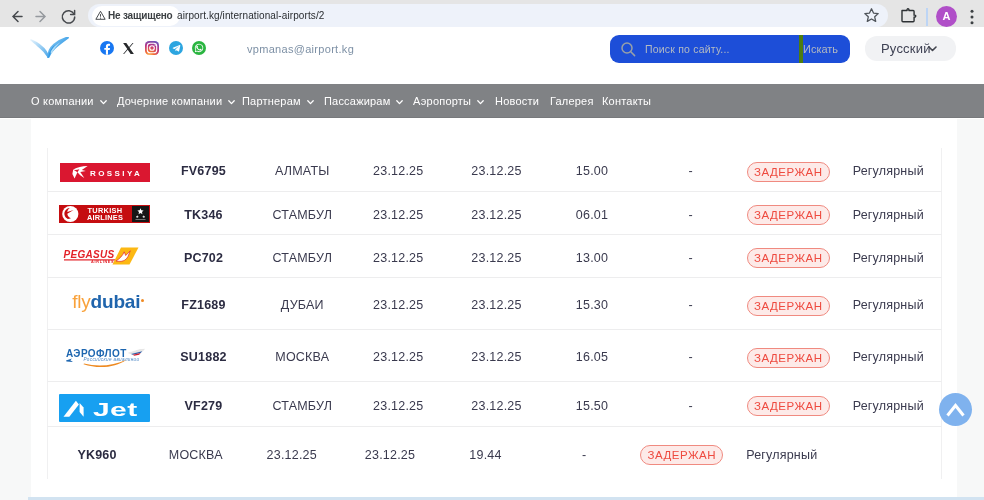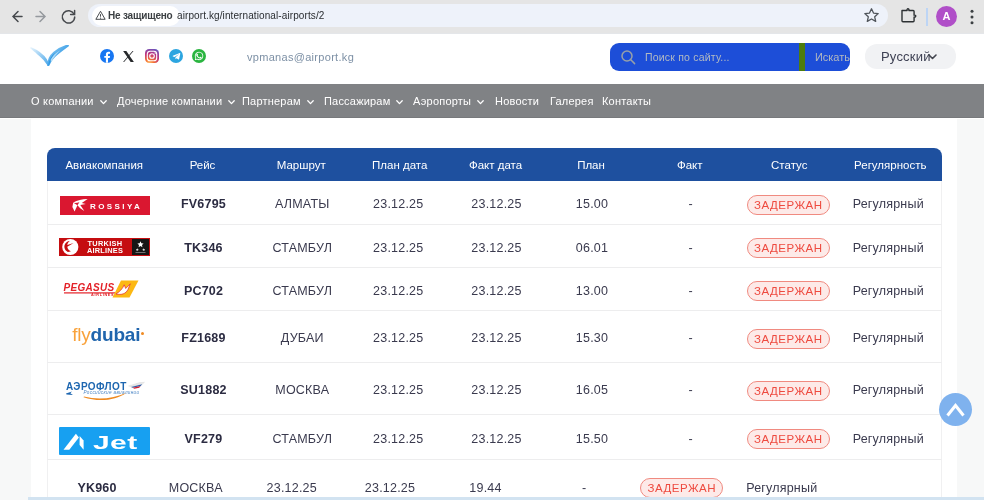--- a/index.html
+++ b/index.html
@@ -8,26 +8,26 @@
 #stage { position:relative; width:984px; height:500px; background:#fff; }
 
 
 #chrome { position:absolute; left:0; top:0; width:984px; height:34px; background:#e5e5e5; border-bottom:1px solid #e4e6e9;padding-left:24px; }
 .navbtn { position:absolute; top:7px; width:19px; height:19px; color:#51555a; }
 #omni { position:absolute; left:88px; top:4px; width:800px; height:23px; background:#eef2fa; border-radius:12px; }
 #secchip { position:absolute; left:92px; top:5.5px; height:20px; background:#ffffff; border-radius:10px; padding:0 7px 0 16px; line-height:20px; font-size:10px; letter-spacing:-0.2px; font-weight:bold; color:#3c4043; }
 #url { position:absolute; left:177px; top:10px; font-size:10px; color:#2a2d31; letter-spacing:0.1px; }
 
 
-#sitehead { position:absolute; left:0; top:35px; width:984px; height:49px; background:#fff; }
+#sitehead { position:absolute; left:0; top:27px; width:984px; height:49px; background:#fff; }
 .soc { position:absolute; top:14px; }
 #email { position:absolute; left:247px; top:16px; font-size:11px; color:#7d90a5; letter-spacing:0.3px; }
 #search { position:absolute; left:610px; top:8px; width:240px; height:28px; background:#1d4ed8; border-radius:9px; }
 #search .ph { position:absolute; left:35px; top:8px; font-size:10.5px; color:#b3bac2; letter-spacing:0.2px; }
-#search .btn { position:absolute; right:0; top:0; width:51px; height:28px; border-left:6px solid #4d7c0f; text-align:right; line-height:28px; font-size:11px; color:#b2b8c0; }
+#search .btn { position:absolute; right:0; top:0; width:51px; height:28px; border-left:4px solid #4d7c0f; text-align:left; line-height:28px; font-size:11px; color:#b2b8c0; }
 #lang { position:absolute; left:865px; top:9px; width:91px; height:25px; background:#f1f2f4; border-radius:12px; font-size:13px; font-weight:500; color:#3f4254; line-height:25px; padding-left:16px; letter-spacing:0.2px; }
 
 
 #nav { position:absolute; left:0; top:84px; width:984px; height:34px; background:#808285; border-bottom:1px solid #77797c; }
 .nitem { position:absolute; top:11px; font-size:11px; font-weight:500; color:#fff; letter-spacing:0.2px; white-space:nowrap; }
 .chev { display:inline-block; width:7px; height:5px; margin-left:6px; }
 
 
 #pagebg { position:absolute; left:0; top:119px; width:984px; height:381px; background:#f7f8f8; }
 #container { position:absolute; left:31px; top:119px; width:926px; height:381px; background:#ffffff; }
@@ -180,31 +180,20 @@
           <path d="M0.8 0.8 L3.5 3.6 L6.2 0.8" stroke="#fff" stroke-width="1.3" fill="none" stroke-linecap="round" stroke-linejoin="round"></path>
         </svg></span>
     <span class="nitem" style="left:495px">Новости</span>
     <span class="nitem" style="left:550px">Галерея</span>
     <span class="nitem" style="left:602px">Контакты</span>
   </div>
 
   <div id="pagebg"></div>
   <div id="container"></div>
   <div id="table">
-    <div id="thead">
-      <div class="c c1">Авиакомпания</div>
-        <div class="c c2">Рейс</div>
-        <div class="c c3">Маршрут</div>
-      <div class="c c4">План дата</div>
-        <div class="c c5">Факт дата</div>
-        <div class="c c6">План</div>
-      <div class="c c7">Факт</div>
-        <div class="c c8">Статус</div>
-        <div class="c c9">Регулярность</div>
-    </div>
     <div id="rows">
 
       <div class="row" style="height:44px">
         <div class="c c1 logo">
           <svg width="90" height="19" viewBox="0 0 90 19" style="margin:5px 0 0 7px">
             <rect width="90" height="19" fill="#da1730"></rect>
             <path d="M13.2 6.6 C17.5 4 22.5 2.8 27.6 2.9 L21.8 6.9 L25.8 8.1 L20.3 9 L24.3 14.9 L20.2 12.3 L17.4 9.2 L19.4 6.2 C17.2 6.6 15.1 7.3 13.2 6.6 Z" fill="#fff"></path>
             <path d="M13.2 6.6 L17.4 9.2 L14.6 15.4 L12.4 11 Z" fill="#fff"></path>
             <text x="30" y="13" font-size="8" font-weight="bold" fill="#fff" letter-spacing="2.4">ROSSIYA</text>
           </svg>

